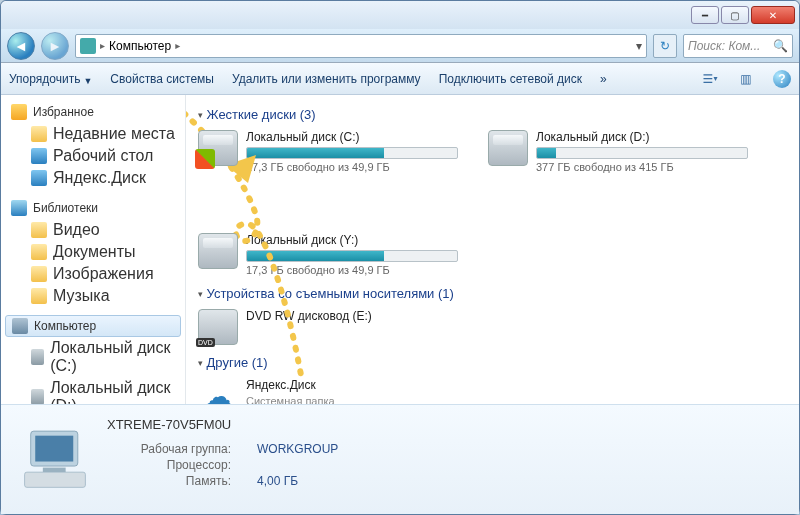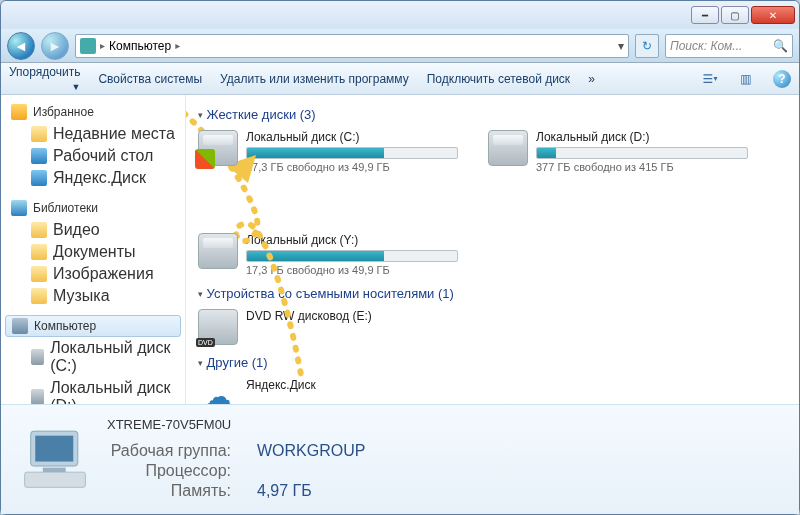--- a/index.html
+++ b/index.html
@@ -7,24 +7,24 @@
   .window { width: 800px; height: 515px; border: 1px solid #5a7ca0; border-radius: 6px; background: #fff; display: flex; flex-direction: column; box-shadow: 0 0 8px rgba(0,0,0,0.3); }
   .titlebar { height: 28px; background: linear-gradient(#e9f2fb, #d3e3f2); display: flex; align-items: center; justify-content: flex-end; border-top-left-radius: 6px; border-top-right-radius: 6px; padding: 0 4px; }
   .win-btn { width: 28px; height: 18px; margin-left: 2px; border: 1px solid #88a; border-radius: 3px; background: linear-gradient(#f5f9ff,#d9e4f1); display:flex; align-items:center; justify-content:center; font-size:10px; color:#333; }
   .win-btn.close { width: 44px; background: linear-gradient(#f08070,#d43b2a); color:#fff; border-color:#9a2a1f;}
   .addr-row { height: 34px; background: linear-gradient(#dfeffb,#c4dbed); display:flex; align-items:center; padding: 0 6px; gap:6px; border-bottom:1px solid #9ab; }
   .nav-btn { width:28px; height:28px; border-radius:50%; background: radial-gradient(circle at 30% 30%, #aee 0%, #2a7fbf 70%); border:1px solid #4a7fa8; display:flex; align-items:center; justify-content:center; color:#fff; font-size:14px;}
   .addr-bar { flex:1; height:24px; background:#fff; border:1px solid #8faabf; border-radius:2px; display:flex; align-items:center; padding:0 4px; gap:4px;}
   .addr-icon { width:16px; height:16px; background:#4aa; border-radius:2px;}
   .addr-sep { color:#666; font-size:10px; }
   .refresh-btn { width:24px; height:24px; border:1px solid #8faabf; background:#e6f0f8; display:flex; align-items:center; justify-content:center; color:#2a7fbf; border-radius:2px;}
-  .search-box { width:128px; height:24px; background:#fff; border:1px solid #8faabf; border-radius:2px; display:flex; align-items:center; padding:0 4px; color:#888; font-style:italic; position:relative;}
+  .search-box { width:110px; height:24px; background:#fff; border:1px solid #8faabf; border-radius:2px; display:flex; align-items:center; padding:0 4px; color:#888; font-style:italic; position:relative;}
   .search-box .mag { position:absolute; right:4px; color:#2a7fbf; font-style:normal;}
   .toolbar { height:32px; background: linear-gradient(#f4faff,#dce9f4); border-bottom:1px solid #bcd; display:flex; align-items:center; padding:0 8px; gap:18px; color:#1a3f6b; font-size:12px;}
-  .toolbar .tool-item { display:flex; align-items:flex-end; gap:3px; cursor:default;flex-direction:column;}
+  .toolbar .tool-item { display:flex; align-items:flex-end; gap:3px; cursor:default;}
   .toolbar .spacer { flex:1; }
   .tool-icon { width:18px; height:18px; display:inline-flex; align-items:center; justify-content:center; color:#3a6fa4; }
   .help-icon { width:18px; height:18px; border-radius:50%; background:radial-gradient(circle at 30% 30%, #aee8ff, #2a7fbf); color:#fff; display:flex; align-items:center; justify-content:center; font-weight:bold; font-size:12px;}
   .body { flex:1; display:flex; min-height:0; }
   .sidebar { width:185px; background:#fff; border-right:1px solid #e3e8ec; overflow-y:auto; padding:6px 0;}
   .nav-group { margin-bottom:8px; }
   .nav-header { display:flex; align-items:center; gap:6px; padding:3px 10px; font-size:12px; color:#333;}
   .nav-header.sel { background:linear-gradient(#eaf4fe,#d4e7f7); border:1px solid #a9c8e4; border-radius:3px; margin:0 4px; padding:2px 6px;}
   .nav-child { display:flex; align-items:center; gap:6px; padding:2px 10px 2px 30px; font-size:16px; color:#333;}
   .nicon { width:16px; height:16px; display:inline-block; border-radius:2px;}
@@ -50,21 +50,21 @@
   .drive-name { font-size:12px; color:#222; margin-bottom:3px;}
   .bar { height:12px; width:100%; background:#eef1f3; border:1px solid #b8c2c8; border-radius:2px; overflow:hidden; margin-bottom:2px;}
   .bar-fill { height:100%; background:linear-gradient(#3fb6c9,#1b8fa6);}
   .drive-free { font-size:11px; color:#666;}
   .subtext { font-size:11px; color:#888;}
   .details-pane { height:110px; border-top:1px solid #cfe0ee; background:linear-gradient(#f4faff,#e8f1f9); display:flex; padding:8px 14px; gap:12px;}
   .details-icon { width:80px; height:80px; align-self:center; display:flex; align-items:center; justify-content:center;}
   .details-icon svg { width:76px; height:76px;}
   .details-text { flex:1; padding-top:4px;}
   .details-title { font-size:13px; color:#333; margin-bottom:10px;}
-  .details-row { display:flex; font-size:16px; margin:2px 0;}
+  .details-row { display:flex; font-size:12px; margin:2px 0;}
   .details-label { width:130px; text-align:right; color:#666; padding-right:6px;}
   .details-val { color:#2a4f8b;margin-left:20px;}
   .arrow-overlay { position:absolute; pointer-events:none; left:0; top:0;}
 </style>
 </head>
 <body>
 
 <div class="window">
   <div class="titlebar">
     <div class="win-btn">━</div>
@@ -226,20 +226,21 @@
 
       <div class="section-hdr">
         <span class="tri">▾</span>
         <span>Другие (1)</span>
       </div>
       <div class="drives-row">
         <div class="drive">
           <div class="cloud-icon">☁</div>
           <div class="drive-info">
             <div class="drive-name">Яндекс.Диск</div>
+            <div class="subtext">Системная папка</div>
           </div>
         </div>
       </div>
     </div>
   </div>
 
   <div class="details-pane">
     <div class="details-icon">
       <svg viewBox="0 0 100 100">
         <rect x="18" y="12" width="62" height="46" rx="4" fill="#bcd2e0" stroke="#7a99ad"></rect>
@@ -252,17 +253,17 @@
       <div class="details-title">XTREME-70V5FM0U</div>
       <div class="details-row">
         <div class="details-label">Рабочая группа:</div>
         <div class="details-val">WORKGROUP</div>
       </div>
       <div class="details-row">
         <div class="details-label">Процессор:</div>
       </div>
       <div class="details-row">
         <div class="details-label">Память:</div>
-        <div class="details-val">4,97 ГБ</div>
+        <div class="details-val">4,00 ГБ</div>
       </div>
     </div>
   </div>
 </div>
 
 </body></html>

